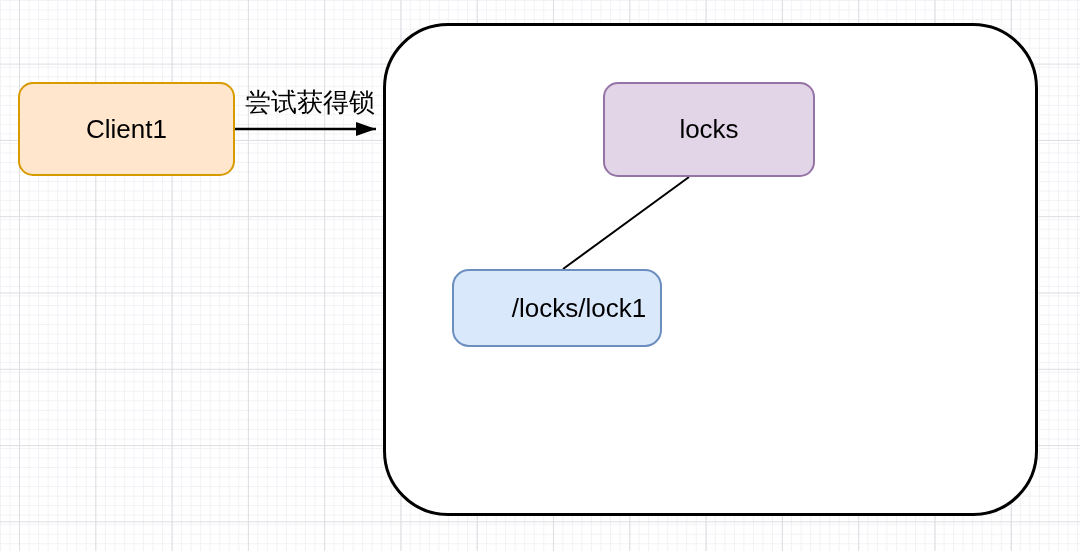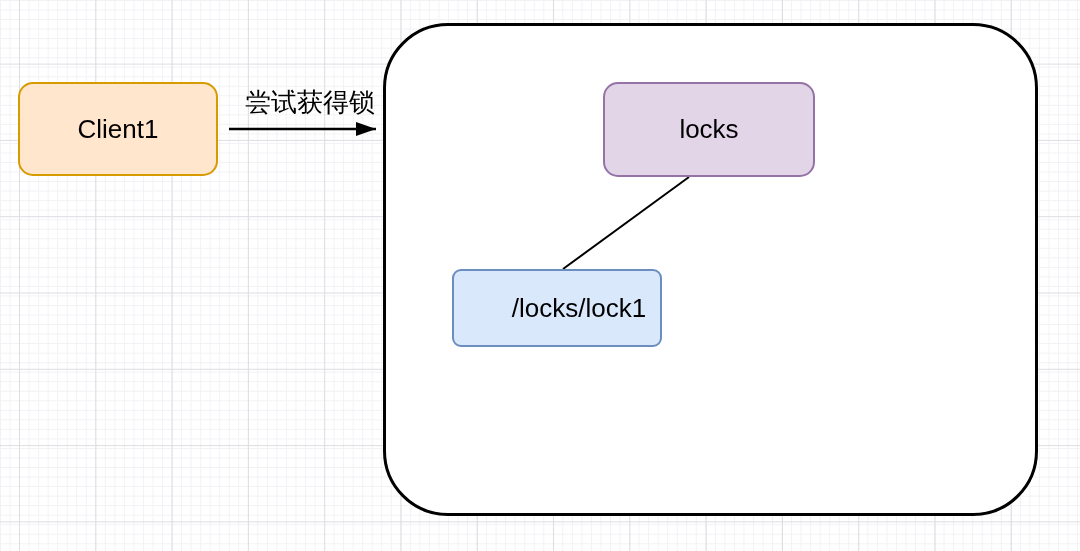--- a/index.html
+++ b/index.html
@@ -28,21 +28,21 @@
     align-items: center;
     justify-content: center;
     box-sizing: border-box;
     font-size: 26px;
     color: #000000;
     z-index: 3;
     white-space: nowrap;
   }
   .node-client1 {
     left: 18px; top: 82px;
-    width: 200px; height: 94px;
+    width: 217px; height: 94px;
     background: #ffe6cc;
     border: 2px solid #d79b00;
     border-radius: 15px;
   }
   .container-box {
     position: absolute;
     left: 383px; top: 23px;
     width: 655px; height: 493px;
     box-sizing: border-box;
     background: #ffffff;
@@ -55,21 +55,21 @@
     width: 212px; height: 95px;
     background: #e1d5e7;
     border: 2px solid #9673a6;
     border-radius: 15px;
   }
   .node-lock1 {
     left: 452px; top: 269px;
     width: 210px; height: 78px;
     background: #dae8fc;
     border: 2px solid #6c8ebf;
-    border-radius: 9px;
+    border-radius: 17px;
     padding-left: 44px;
   }
   .edges-layer {
     position: absolute;
     left: 0; top: 0;
     width: 1080px;
     height: 551px;
     z-index: 2;
     pointer-events: none;
   }

